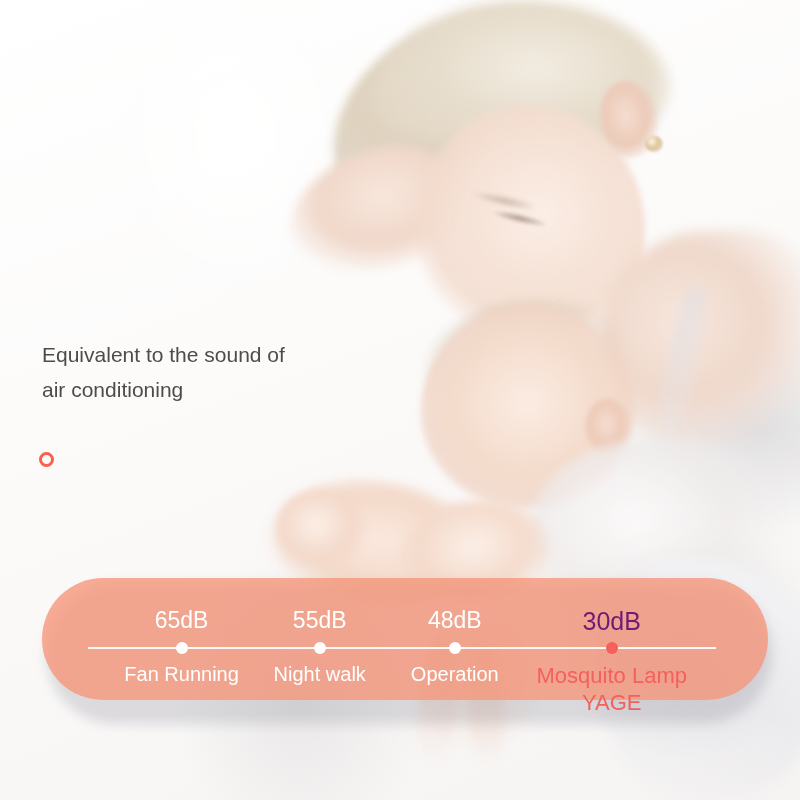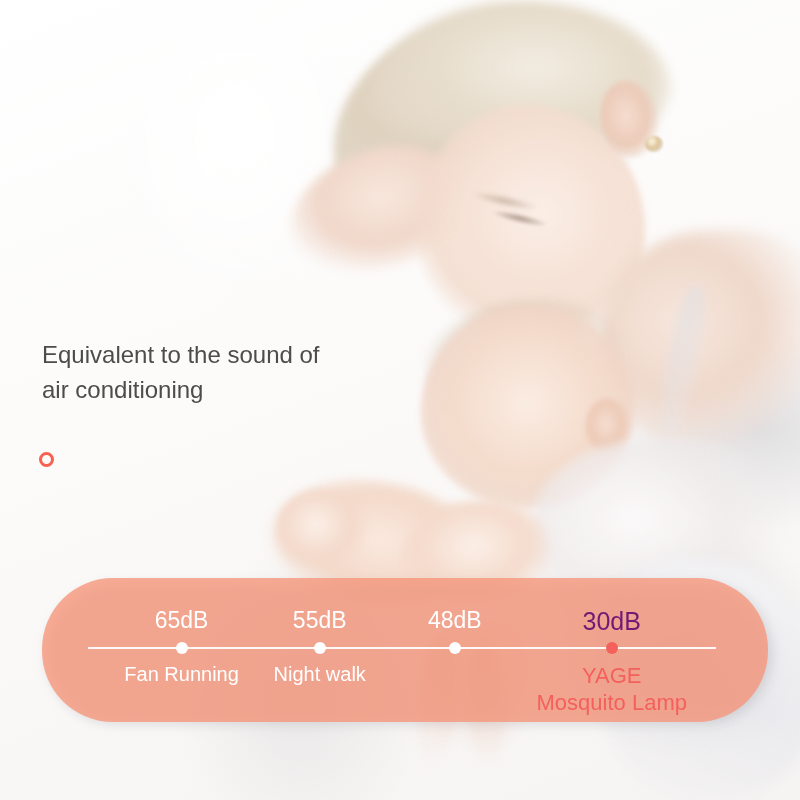--- a/index.html
+++ b/index.html
@@ -237,21 +237,21 @@
     line-height: 1;
     font-weight: 400;
     letter-spacing: -0.5px;
     color: #fa7a68;
     white-space: nowrap;
   }
   .subhead {
     position: absolute;
     left: 42px;
     top: 337px;
-    font-size: 24px;
+    font-size: 21px;
     line-height: 35px;
     color: #4c4c4c;
     font-weight: 400;
   }
   .subhead span { display: block; }
 
   .ring-marker {
     position: absolute;
     left: 39px;
     top: 452px;
@@ -282,21 +282,21 @@
     height: 140px;
     border-radius: 70px;
     background: rgba(150,150,158,.30);
     filter: blur(6px);
   }
   .db-bar {
     position: absolute;
     left: 42px;
     top: 578px;
     width: 726px;
-    height: 144px;
+    height: 122px;
     border-radius: 71px;
     background: rgba(246,151,124,.80);
   }
   .db-inner {
     position: absolute;
     inset: 0;
   }
   .db-line {
     position: absolute;
     left: 46px;
@@ -407,26 +407,27 @@
           <div class="db-value">55dB</div>
           <div class="db-dot"></div>
           <div class="db-label">
             <span>Night walk</span>
           </div>
         </div>
         <div class="db-stop" style="left: 412.752px;">
           <div class="db-value">48dB</div>
           <div class="db-dot"></div>
           <div class="db-label">
+            <span>Operation</span>
           </div>
         </div>
         <div class="db-stop is-highlight" style="left: 569.752px;">
           <div class="db-value">30dB</div>
           <div class="db-dot"></div>
           <div class="db-label">
+            <span>Mosquito Lamp</span>
             <span>YAGE</span>
-            <span>Mosquito Lamp</span>
           </div>
         </div>
       </div>
   </div>
 
 </div>
 
 </body></html>

